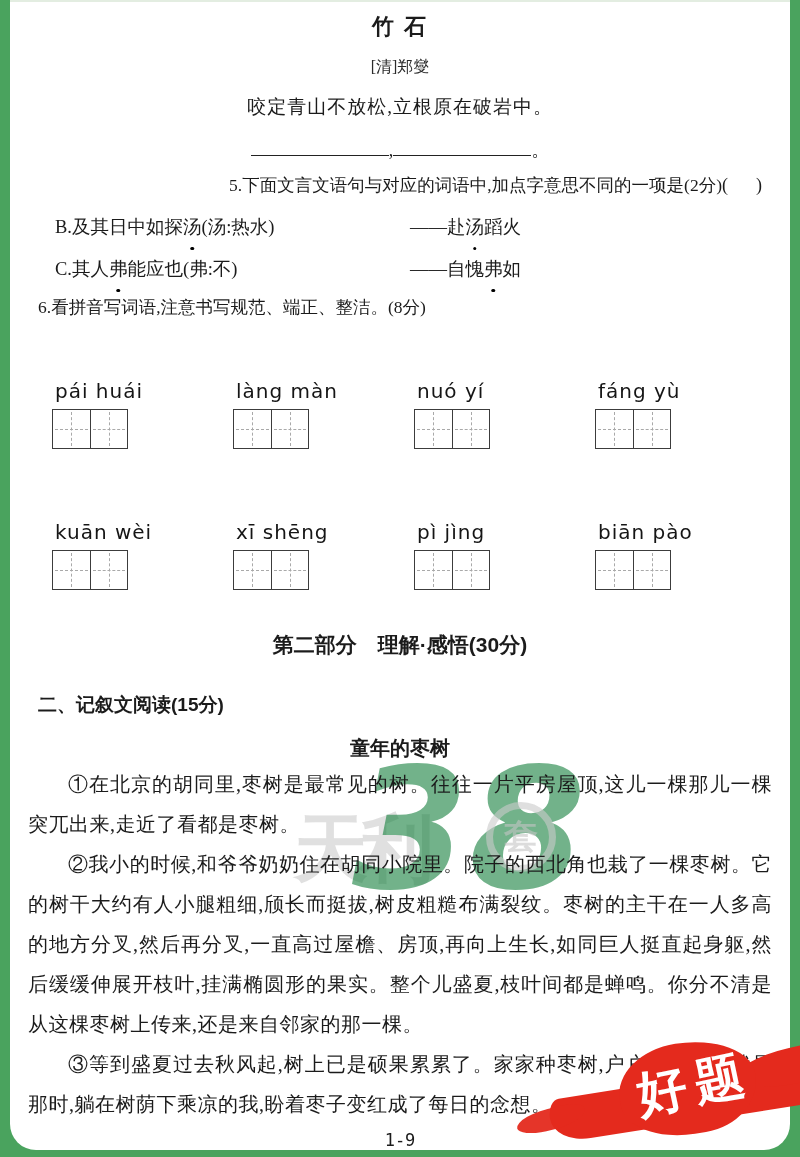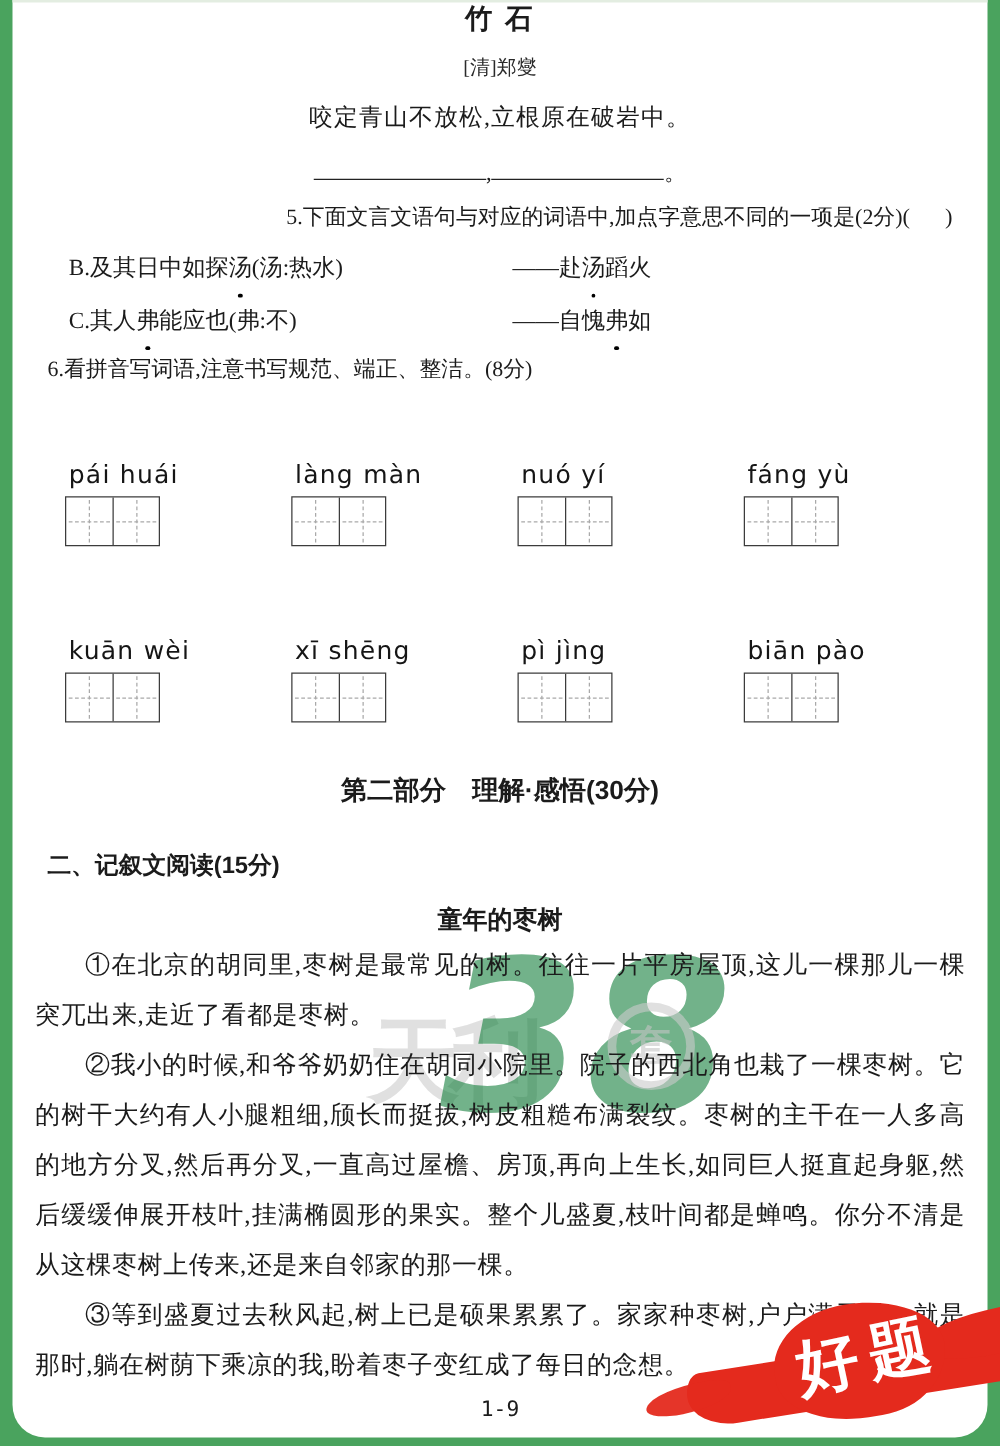--- a/index.html
+++ b/index.html
@@ -3,21 +3,21 @@
 <meta charset="utf-8">
 <style>
   html,body{margin:0;padding:0;}
   body{width:800px;height:1157px;overflow:hidden;font-family:"Liberation Serif","DejaVu Serif",serif;color:#1b1b1b;}
   .canvas{position:relative;width:800px;height:1157px;background:#4aa35e;}
   .canvas::before{content:'';position:absolute;left:10px;right:10px;top:0;height:2px;background:#e3ede1;z-index:3;}
   .page{position:absolute;left:10px;top:0;right:10px;bottom:7px;background:#ffffff;border-radius:0 0 26px 26px;z-index:1;overflow:hidden;}
   .content{position:relative;height:100%;padding:0 18px;box-sizing:border-box;z-index:1;}
 
   
-  .poem-title{text-align:center;font-size:22px;font-weight:bold;line-height:30px;font-family:"Liberation Sans","DejaVu Sans",sans-serif;letter-spacing:2px;}
+  .poem-title{margin-top:12px;text-align:center;font-size:22px;font-weight:bold;line-height:30px;font-family:"Liberation Sans","DejaVu Sans",sans-serif;letter-spacing:2px;}
   .poem-author{margin-top:14px;text-align:center;font-size:16px;line-height:22px;color:#2a2a2a;}
   .poem-line{margin-top:16px;text-align:center;font-size:19px;line-height:26px;letter-spacing:1px;}
   .poem-blanks{margin-top:18px;text-align:center;font-size:18px;line-height:24px;}
   .blank{display:inline-block;width:138px;height:17px;border-bottom:1.5px solid #222;}
 
   
   .q5-row{display:flex;justify-content:flex-end;align-items:baseline;margin:10px 8px 0 10px;font-size:17.5px;line-height:26px;}
   .q5-bracket{font-size:18px;letter-spacing:2px;white-space:pre;}
   .options{margin:8px 0 0 27px;}
   .opt-row{display:flex;height:42px;line-height:42px;font-size:18.5px;}

